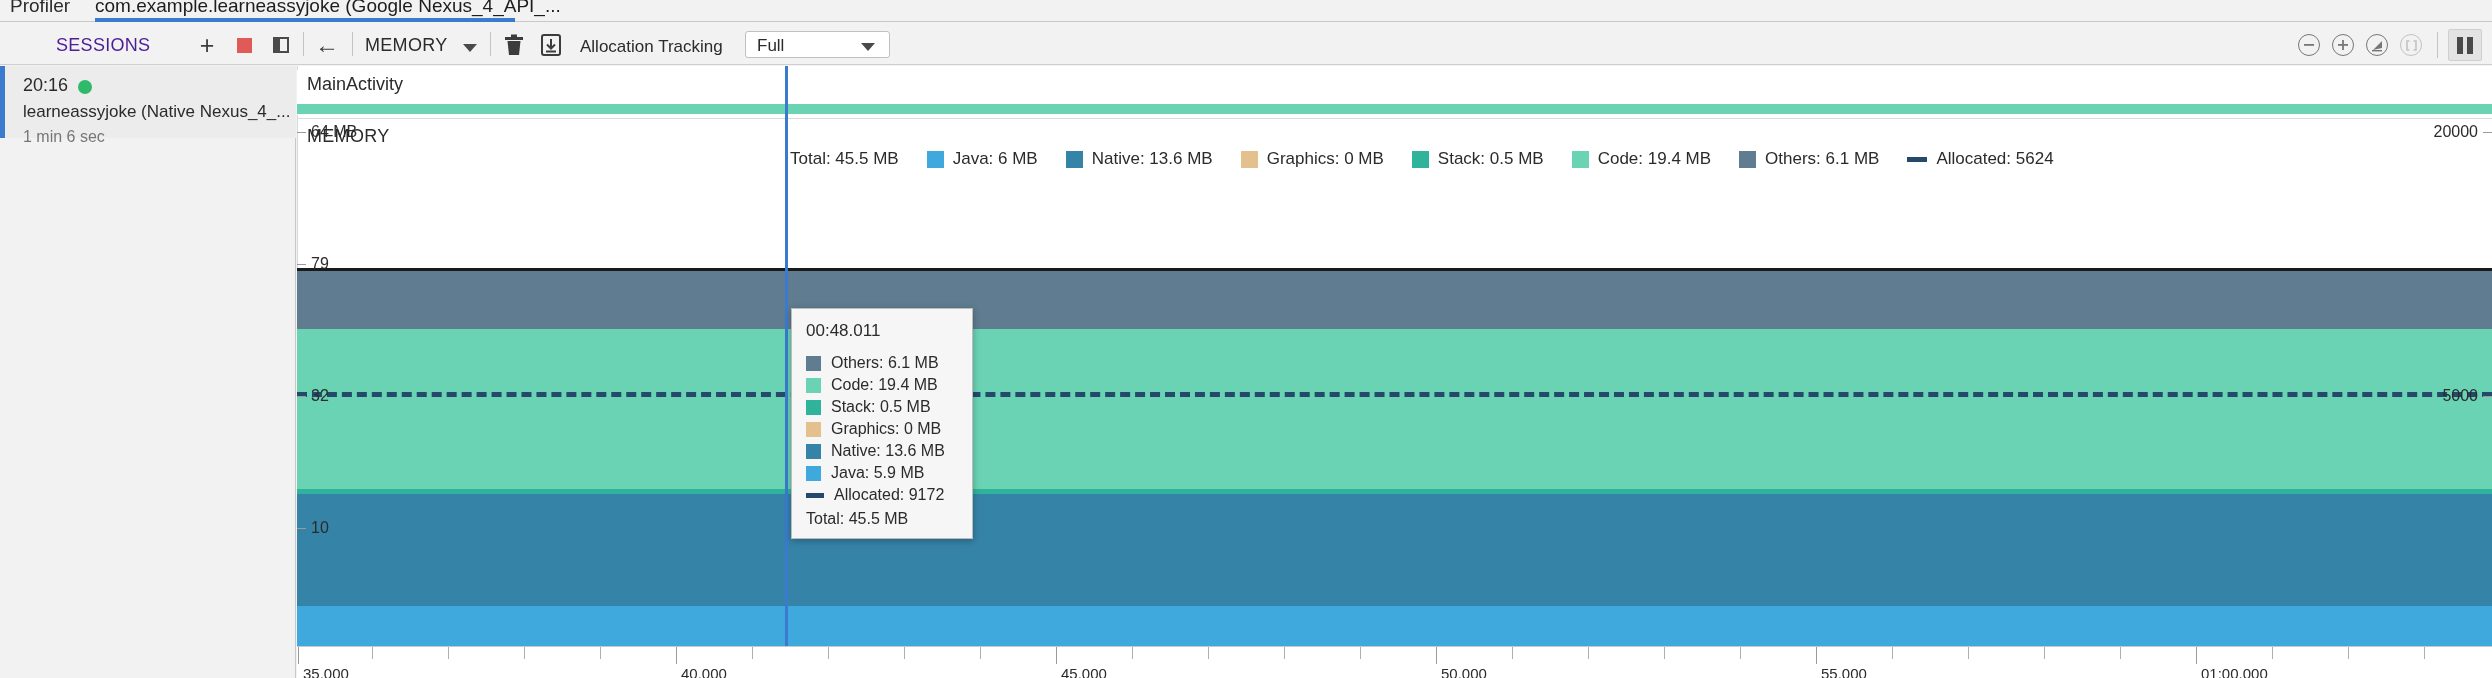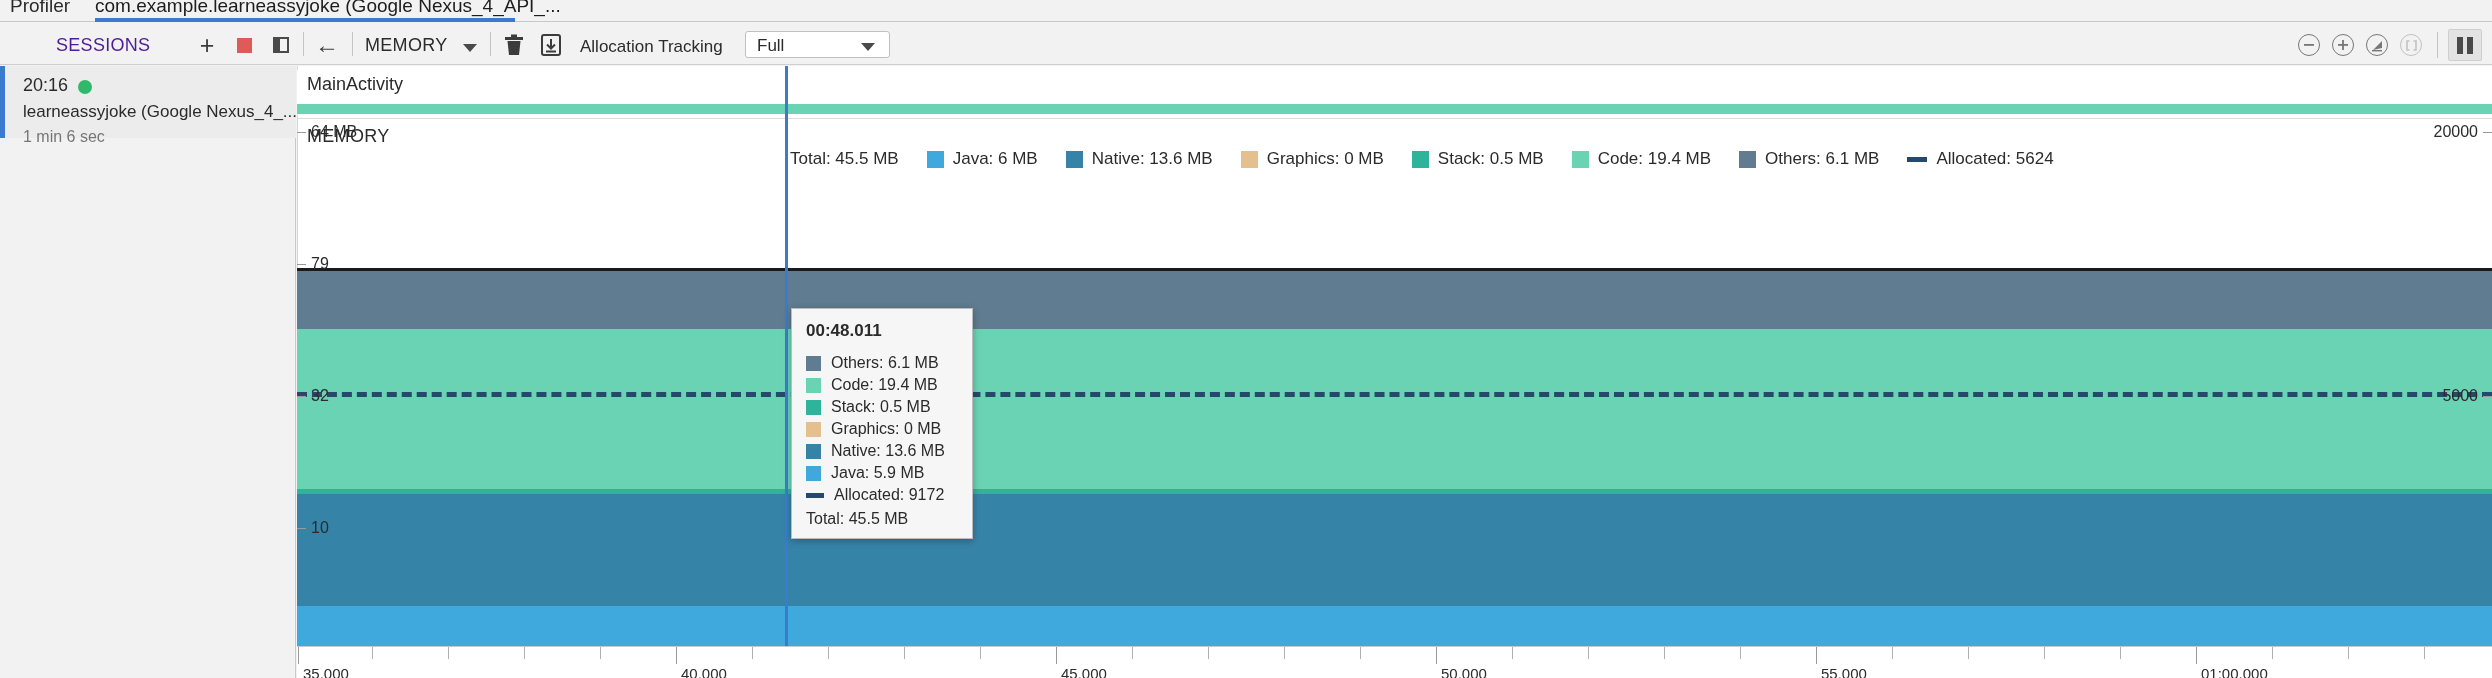--- a/index.html
+++ b/index.html
@@ -149,21 +149,21 @@
   
   .cursor-line { position: absolute; top: 0; width: 3px; height: 580px; background: #3a7bd0; }
 
   
   .tooltip {
     position: absolute; width: 182px;
     background: #f6f6f6; border: 1px solid #bcbcbc;
     box-shadow: 0 2px 7px rgba(0,0,0,.28);
     padding: 12px 0 10px 0; z-index: 40;
   }
-  .tt-time { font-size: 17px; color: #2b2b2b; margin: 0 0 11px 14px; font-weight: bold; }
+  .tt-time { font-size: 17px; color: #2b2b2b; margin: 0 0 11px 14px; }
   .tt-row { display: flex; align-items: center; height: 22px; margin: 0 0 0 14px; font-size: 16px; color: #2b2b2b; }
   .tt-row .sw { width: 15px; height: 15px; margin-right: 10px; flex: none; }
   .tt-row .dash { width: 18px; height: 0; border-top: 5px dashed #25496b; margin-right: 10px; flex: none; }
   .tt-total { font-size: 16px; color: #2b2b2b; margin: 4px 0 0 14px; }
 
   
   .xaxis { position: absolute; left: 0; top: 580px; width: 2195px; height: 42px; background: #fff; border-top: 1px solid #c8c8c8; }
   .xtick { position: absolute; top: 0; width: 1px; height: 12px; background: #b0b0b0; }
   .xtick.major { height: 17px; background: #9a9a9a; }
   .xlabel { position: absolute; top: 18px; font-size: 15px; color: #2b2b2b; }
@@ -254,21 +254,21 @@
   <div class="pause-btn">
     <i></i>
       <i></i>
   </div>
 </div>
 
 <div class="sessions-panel">
   <div class="session-card">
     <span class="sess-time">20:16</span>
     <span class="sess-dot"></span>
-    <span class="sess-name">learneassyjoke (Google Nexus_4_...</span>
+    <span class="sess-name">learneassyjoke (Native Nexus_4_...</span>
     <span class="sess-dur">1 min 6 sec</span>
   </div>
 </div>
 
 <div class="stage">
   <div class="stage-left-border"></div>
 
   <div class="event-row">
     <span class="event-label">MainActivity</span>
     <div class="event-bar"></div>

